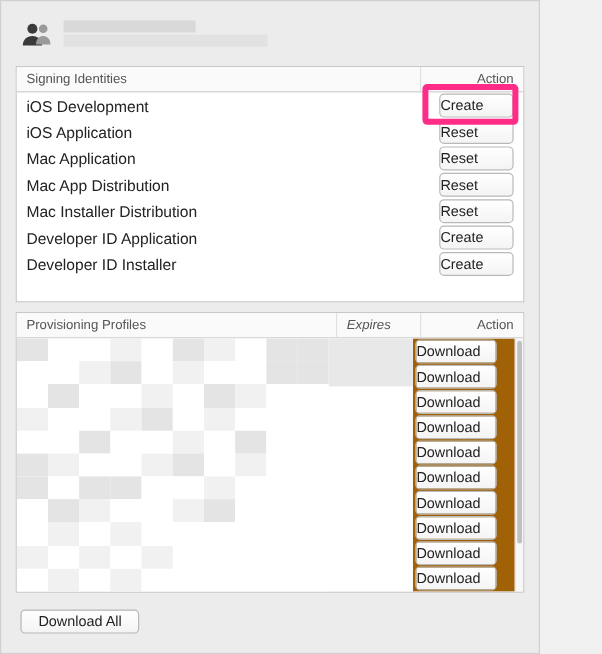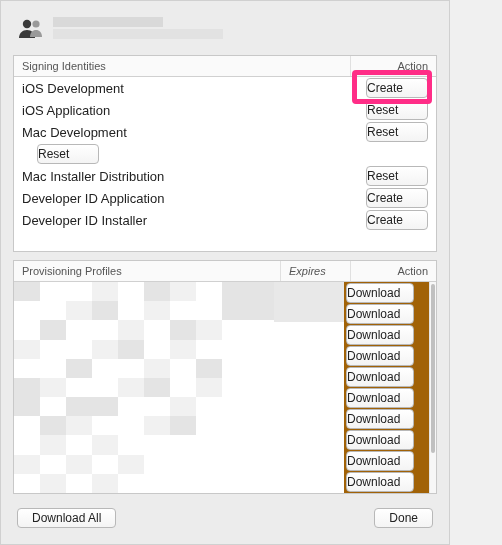--- a/index.html
+++ b/index.html
@@ -196,26 +196,27 @@
             <button class="mac-btn">Create</button>
           </div>
         </div>
         <div class="row">
           <div class="cell-name">iOS Application</div>
           <div class="cell-action">
             <button class="mac-btn">Reset</button>
           </div>
         </div>
         <div class="row">
-          <div class="cell-name">Mac Development</div>
+          <div class="cell-name">Mac Application</div>
           <div class="cell-action">
             <button class="mac-btn">Reset</button>
           </div>
         </div>
         <div class="row">
+          <div class="cell-name">Mac App Distribution</div>
           <div class="cell-action">
             <button class="mac-btn">Reset</button>
           </div>
         </div>
         <div class="row">
           <div class="cell-name">Mac Installer Distribution</div>
           <div class="cell-action">
             <button class="mac-btn">Reset</button>
           </div>
         </div>
@@ -372,16 +373,15 @@
           <button class="mac-btn">Download</button>
         </div>
       <div class="scrollbar">
         <div class="thumb"></div>
       </div>
     </div>
   </div>
 
   <div class="footer">
     <button class="mac-btn wide">Download All</button>
-    <button class="mac-btn wide">Done</button>
   </div>
 
 </div>
 
 </body></html>

